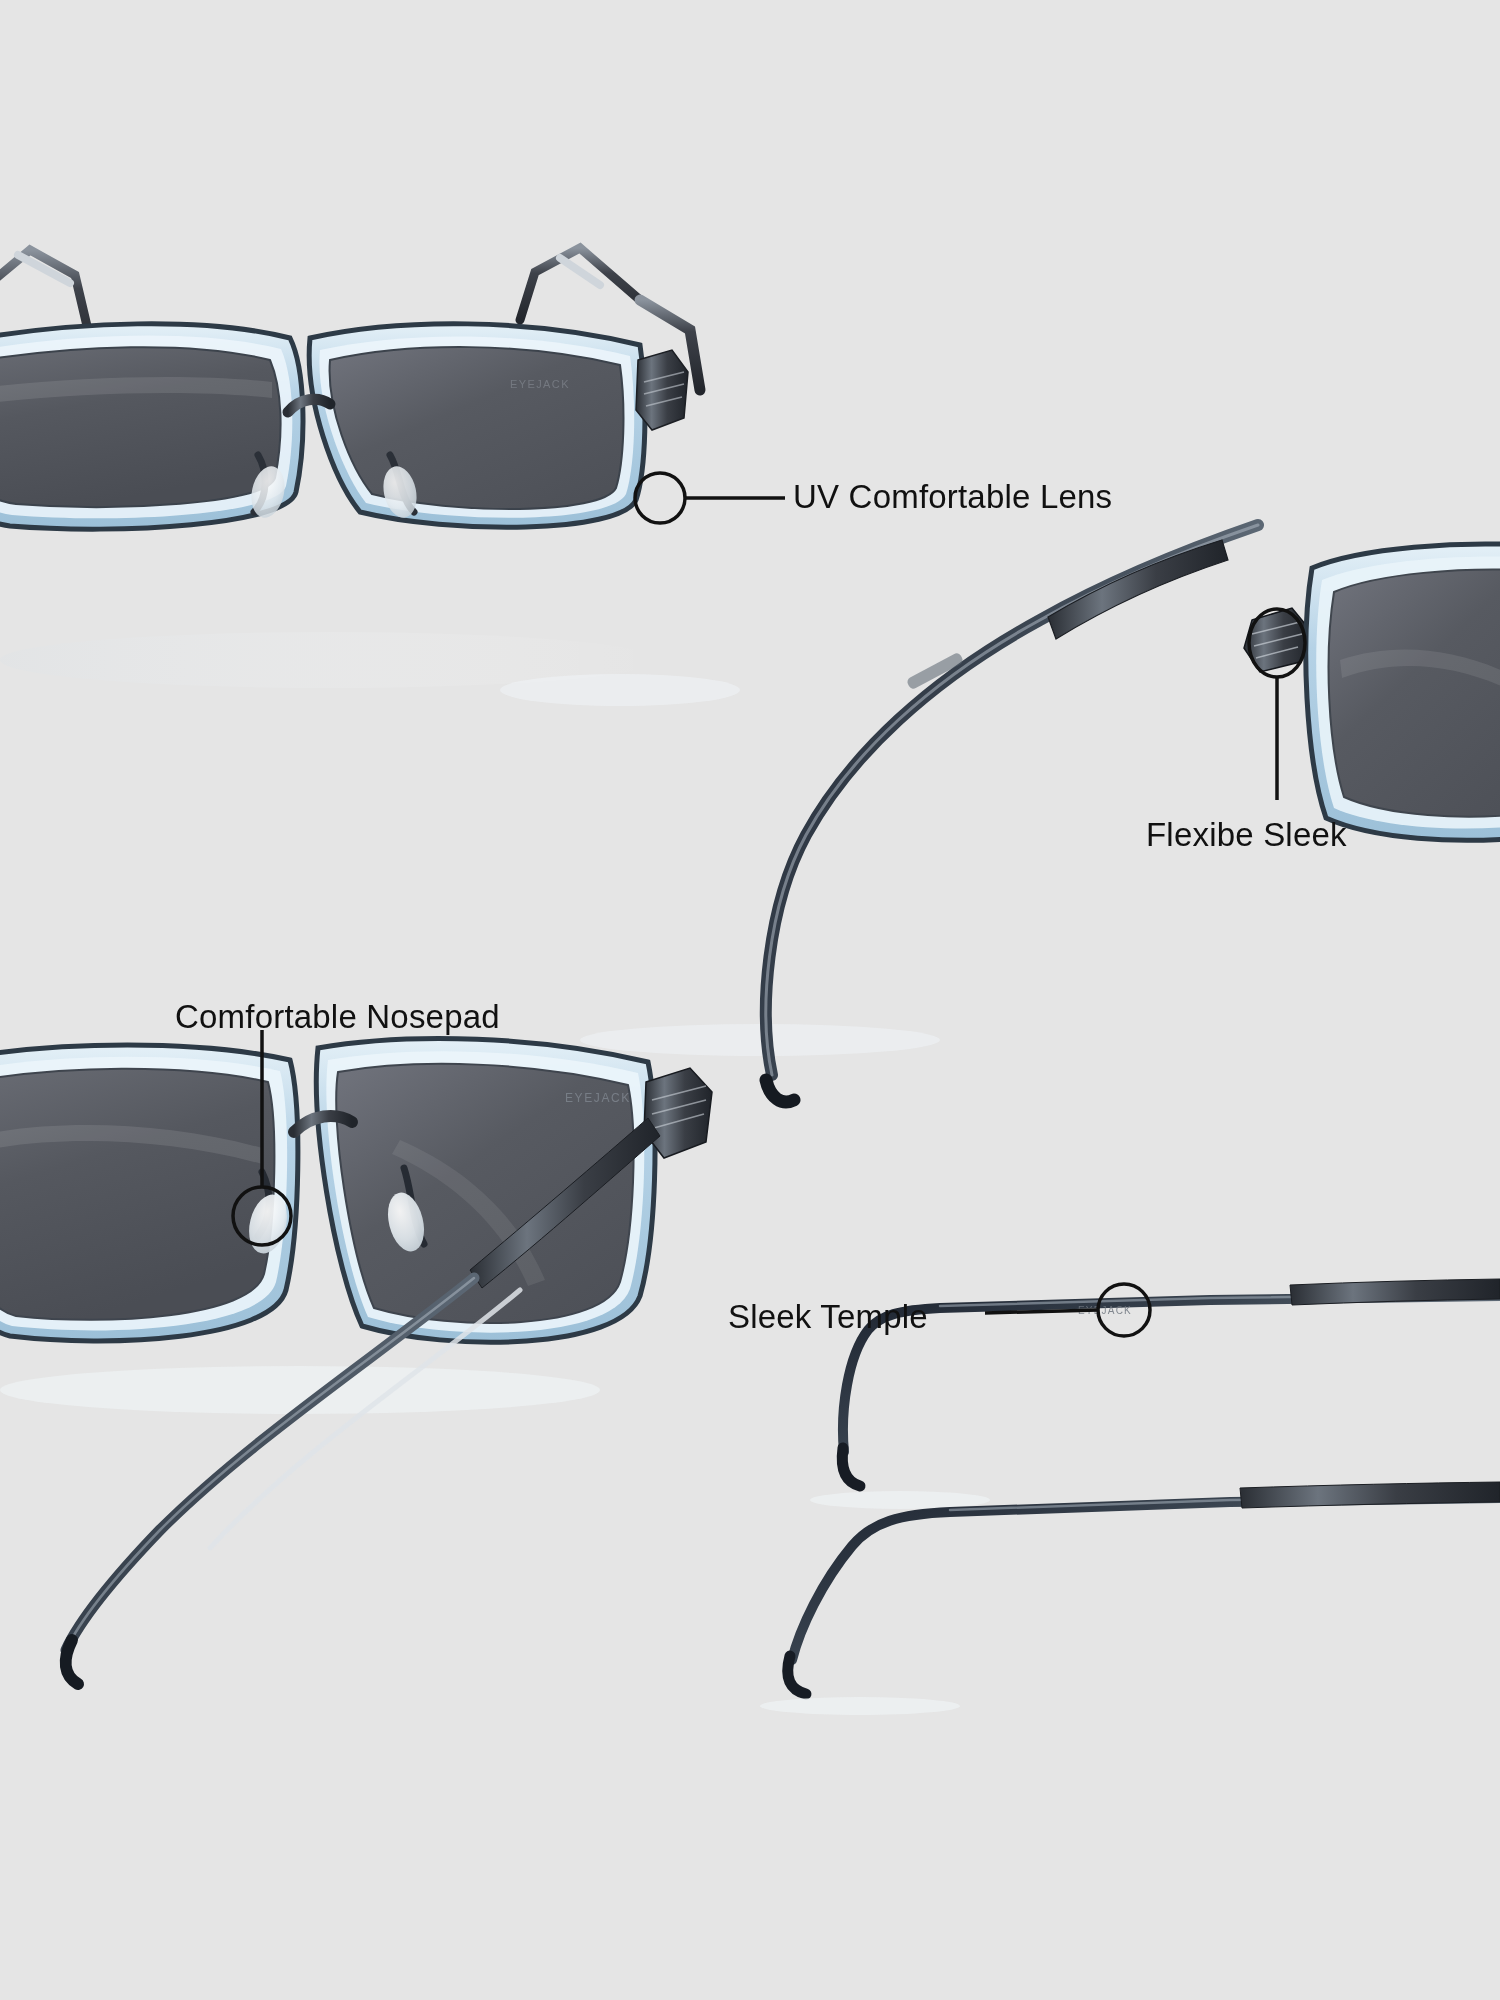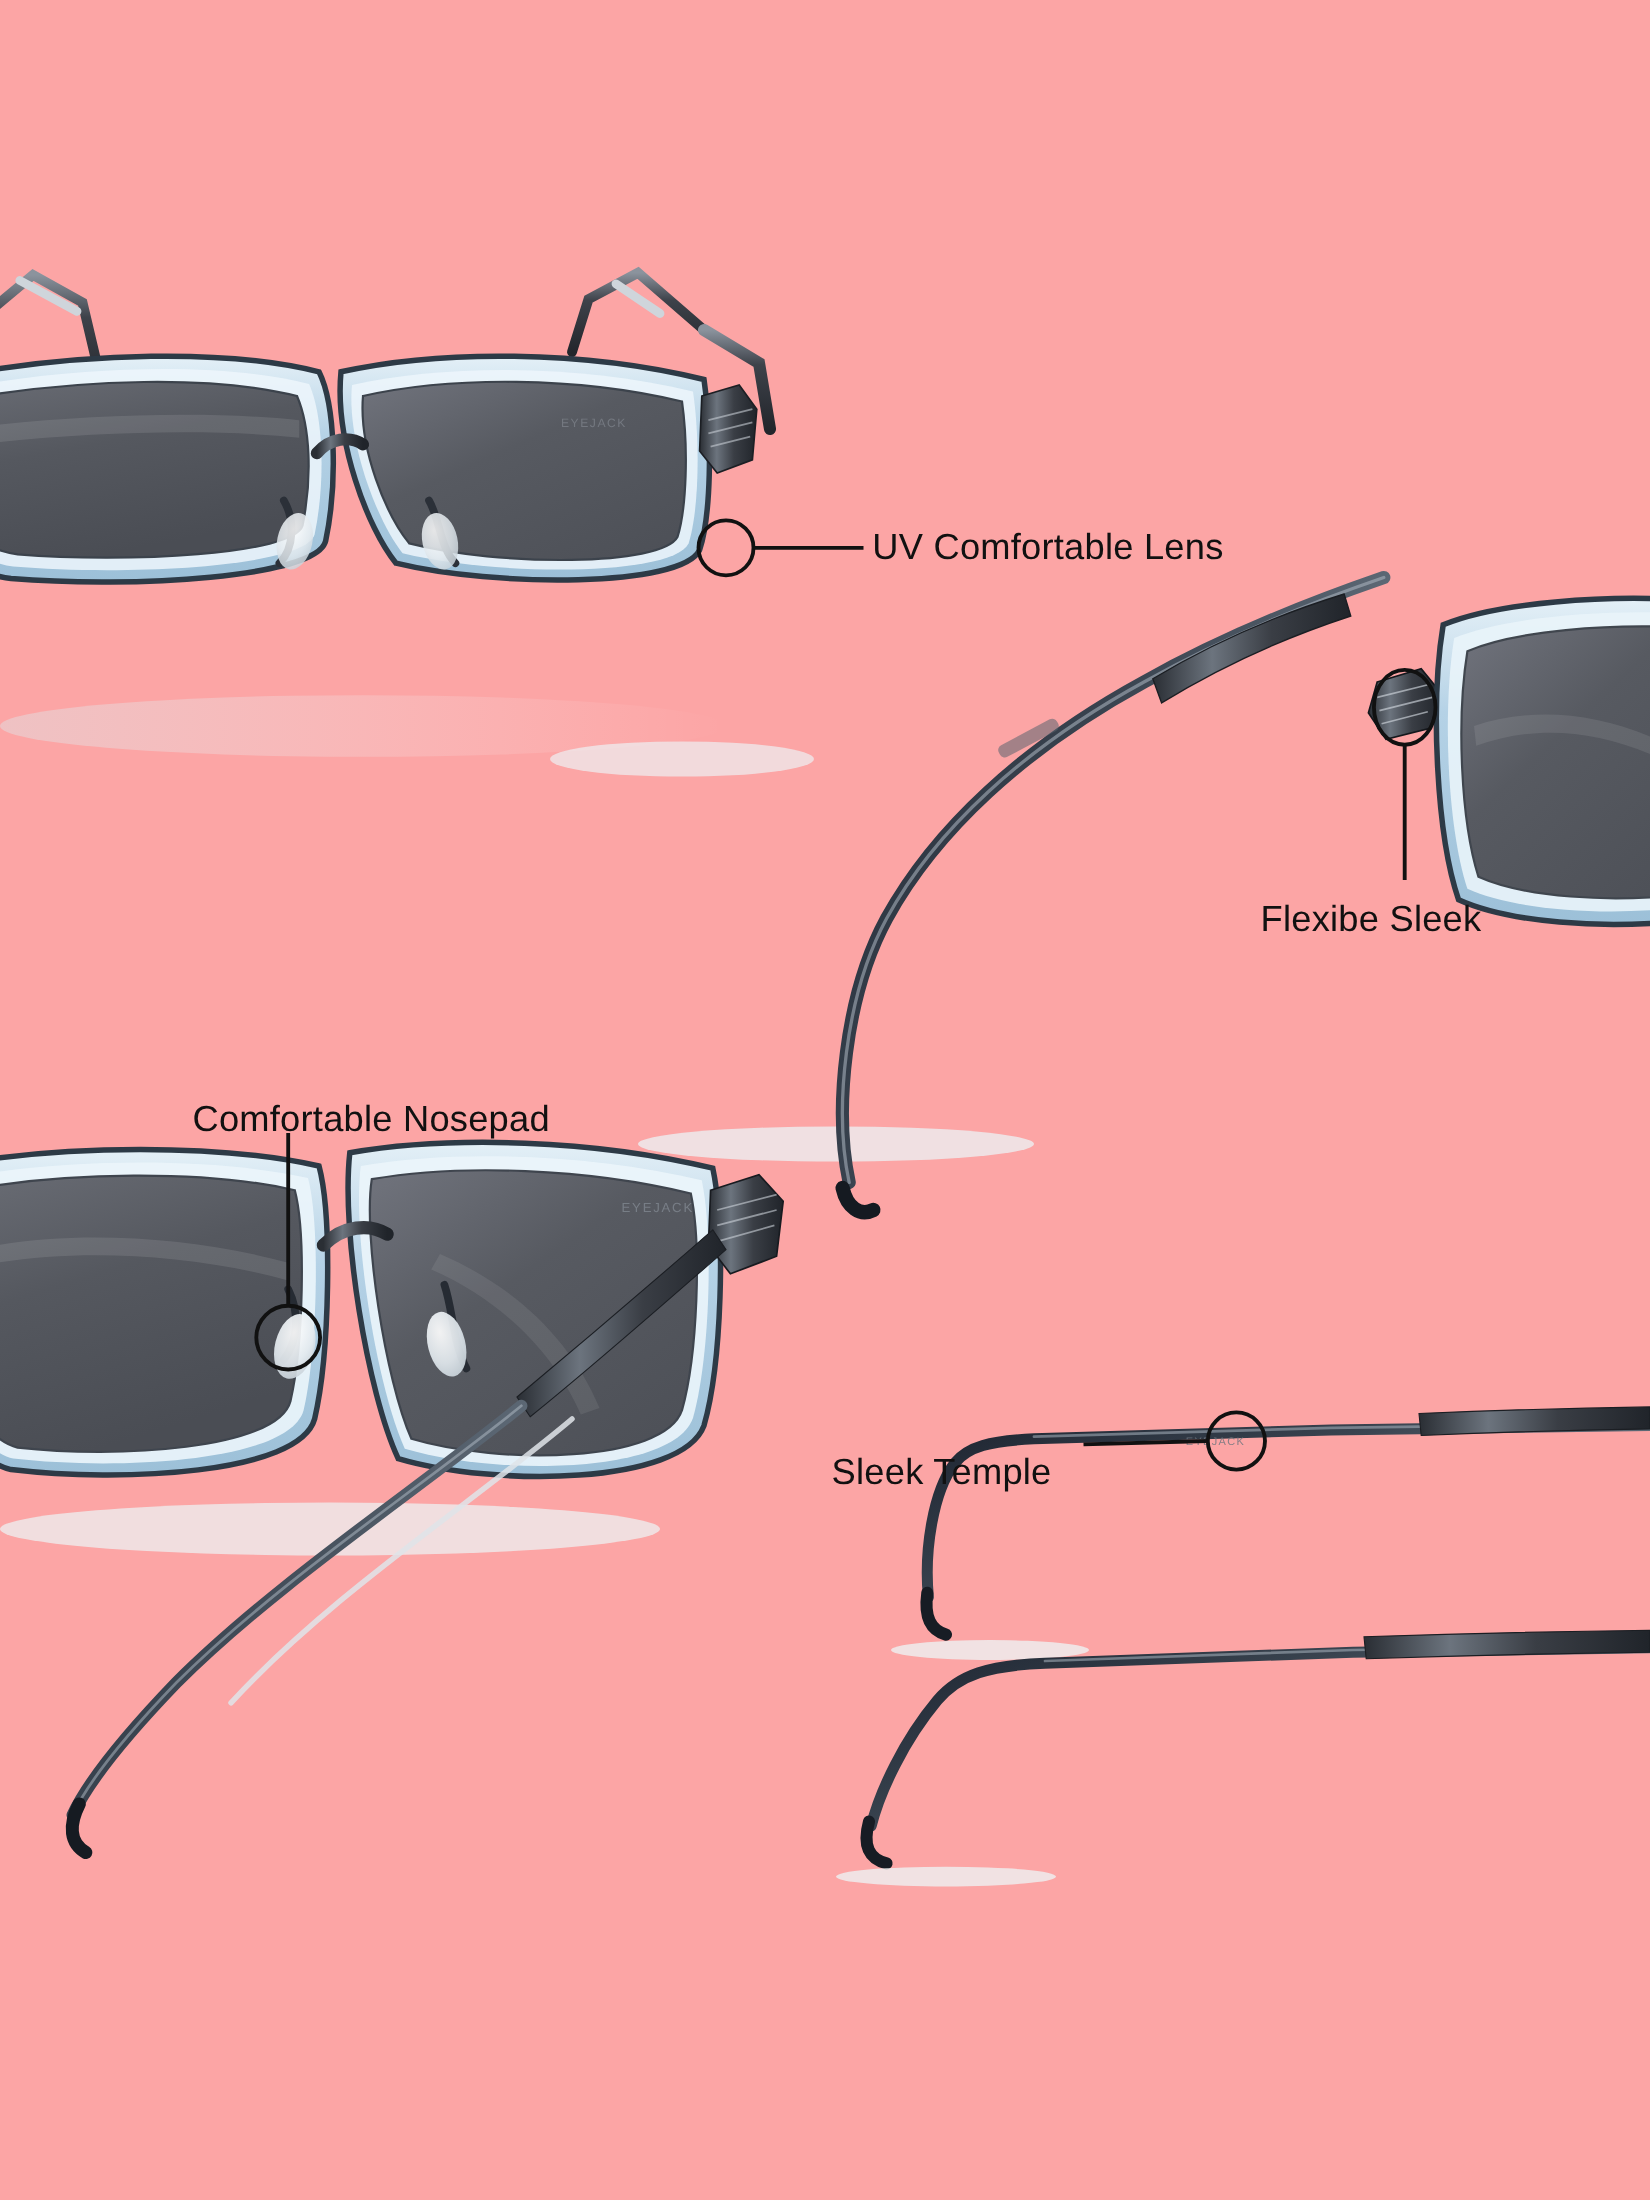--- a/index.html
+++ b/index.html
@@ -7,21 +7,21 @@
     padding: 0;
     background: #ffffff;
   }
   body {
     font-family: "Liberation Sans", sans-serif;
   }
   #page {
     position: relative;
     width: 1500px;
     height: 2000px;
-    background: #fca5a5;
+    background: #e5e5e5;
     overflow: hidden;
   }
   .svg-stage {
     position: absolute;
     left: 0;
     top: 0;
     width: 1500px;
     height: 2000px;
   }
   .callout-label {
@@ -30,21 +30,21 @@
     font-family: "Liberation Sans", sans-serif;
     font-size: 33px;
     font-weight: 400;
     letter-spacing: 0.2px;
     white-space: nowrap;
     line-height: 1;
   }
   #label-uv       { left: 793px; top: 480px; }
   #label-hinges   { left: 1146px; top: 818px; }
   #label-nosepad  { left: 175px; top: 1000px; }
-  #label-temple   { left: 756px; top: 1300px; margin-top: 21px; }
+  #label-temple   { left: 728px; top: 1300px; }
 </style>
 </head>
 <body>
 
 <div id="page">
 
   <svg class="svg-stage" viewBox="0 0 1500 2000">
     <defs>
       <linearGradient id="lensGrad" x1="0" y1="0" x2="0.4" y2="1">
         <stop offset="0%" stop-color="#6a6d75"></stop>

